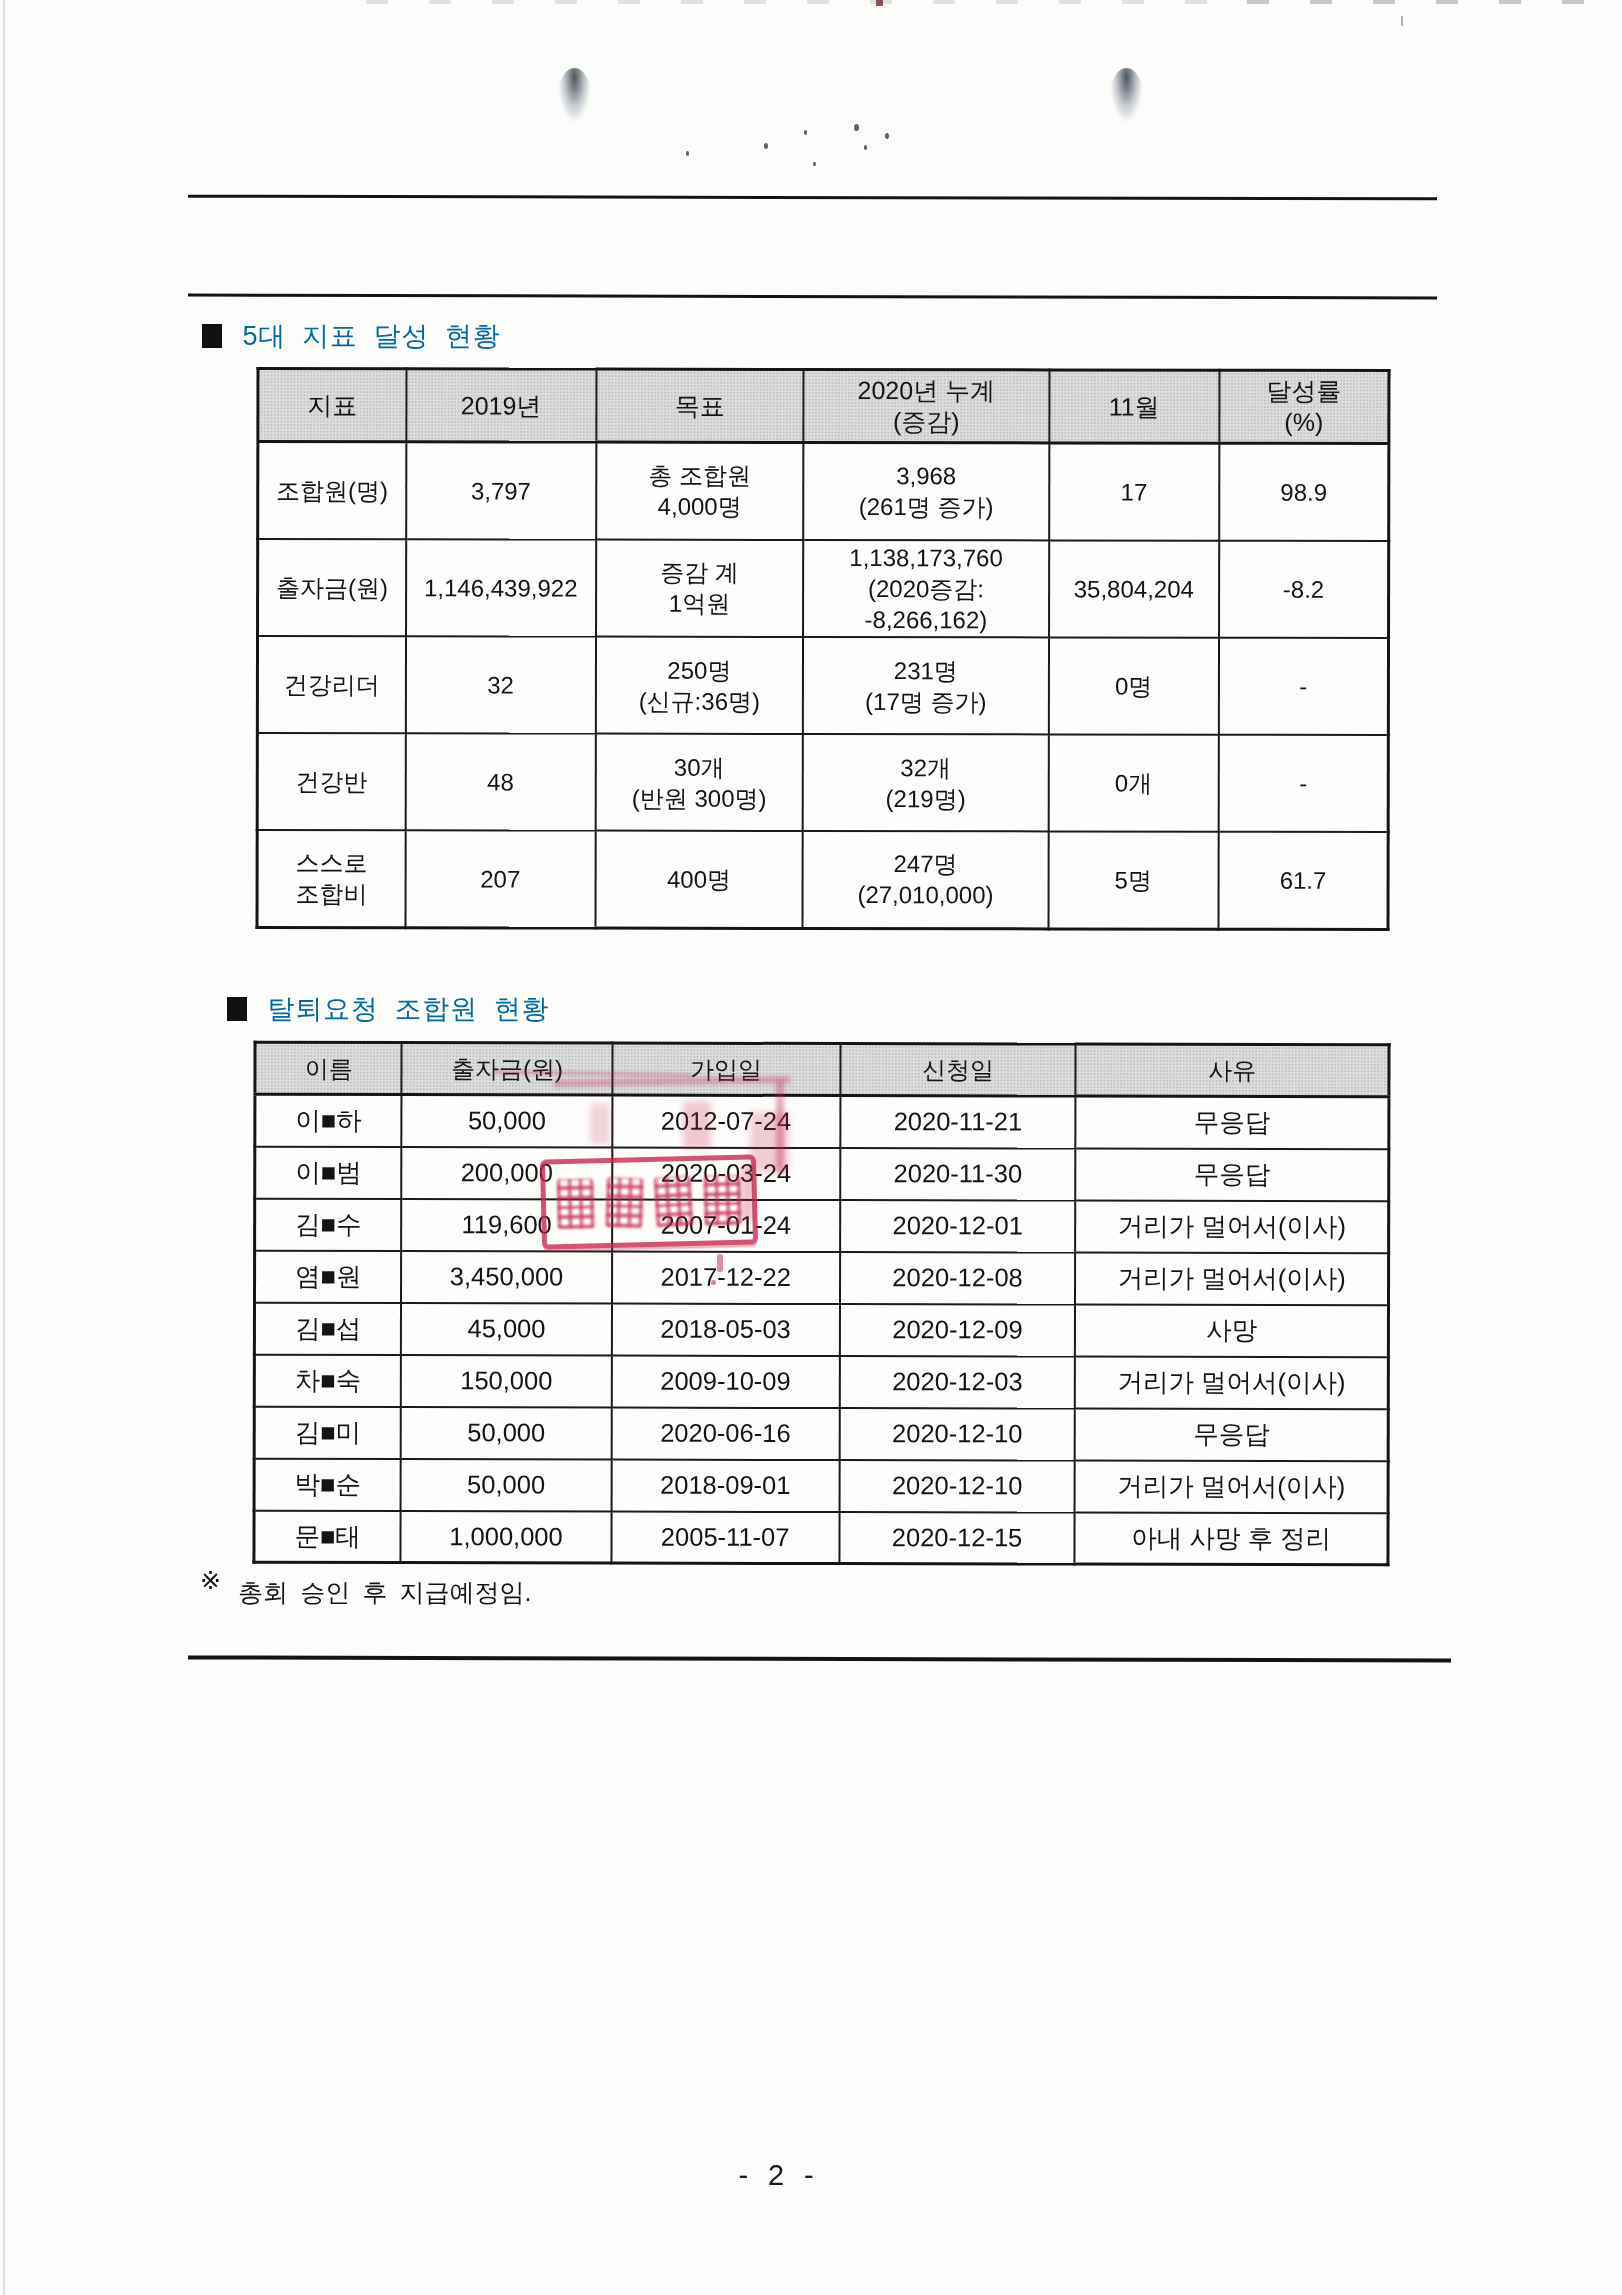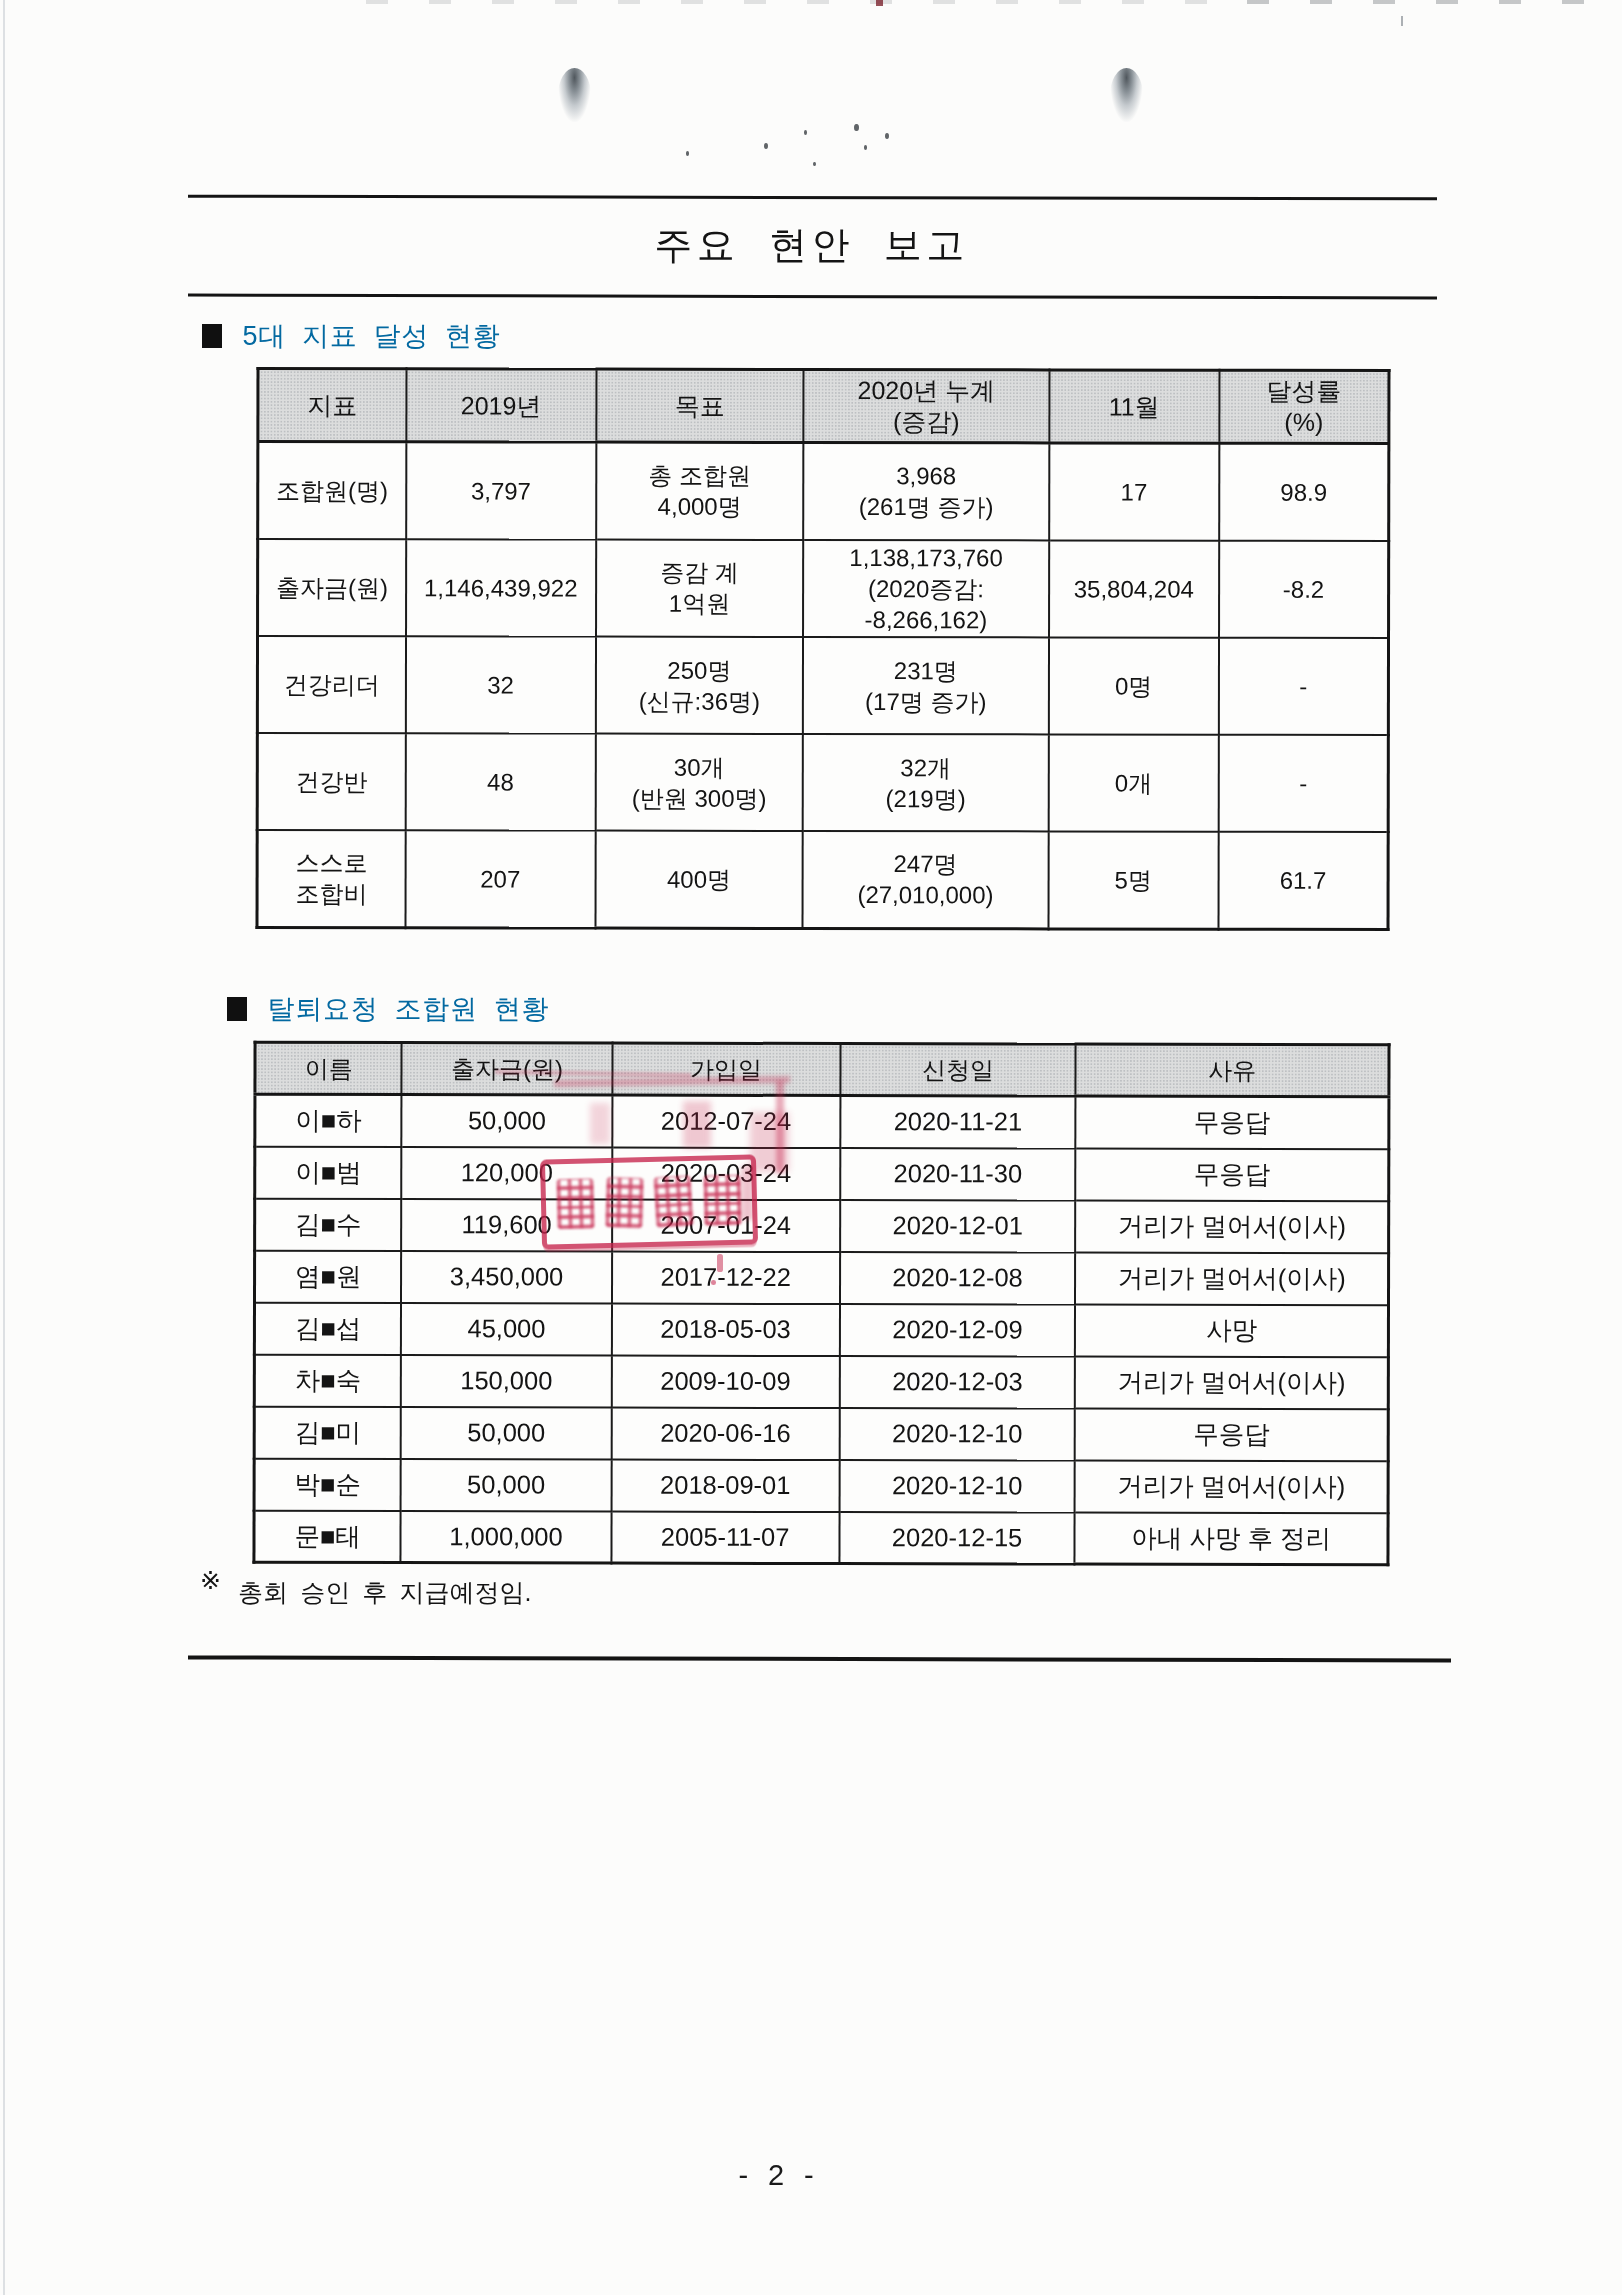--- a/index.html
+++ b/index.html
@@ -110,21 +110,20 @@
   <div class="punch-hole hole-right"></div>
   <div class="speck" style="left:764px;top:143px;width:3.9px;height:5.9px;"></div>
   <div class="speck" style="left:804px;top:130px;width:3.3px;height:5.2px;"></div>
   <div class="speck" style="left:854px;top:124px;width:4.6px;height:7.2px;"></div>
   <div class="speck" style="left:864px;top:145px;width:3.3px;height:4.6px;"></div>
   <div class="speck" style="left:885px;top:133px;width:3.9px;height:5.9px;"></div>
   <div class="speck" style="left:813px;top:162px;width:2.6px;height:3.9px;"></div>
   <div class="speck" style="left:686px;top:151px;width:3.3px;height:4.6px;"></div>
 
   <div class="rule rule-top"></div>
-  <div class="doc-title">주요 현안 보고</div>
   <div class="rule rule-mid"></div>
 
   <div class="section-heading section-1">
     <span class="sq"></span>
     <span>5대 지표 달성 현황</span>
   </div>
 
   <table id="indicator-table">
     <colgroup>
       <col class="t1c1">
@@ -226,21 +225,21 @@
       <tbody>
         <tr>
           <td>이■하</td>
           <td>50,000</td>
           <td>2012-07-24</td>
           <td>2020-11-21</td>
           <td>무응답</td>
         </tr>
         <tr>
           <td>이■범</td>
-          <td>120,000</td>
+          <td>200,000</td>
           <td>2020-03-24</td>
           <td>2020-11-30</td>
           <td>무응답</td>
         </tr>
         <tr>
           <td>김■수</td>
           <td>119,600</td>
           <td>2007-01-24</td>
           <td>2020-12-01</td>
           <td>거리가 멀어서(이사)</td>

